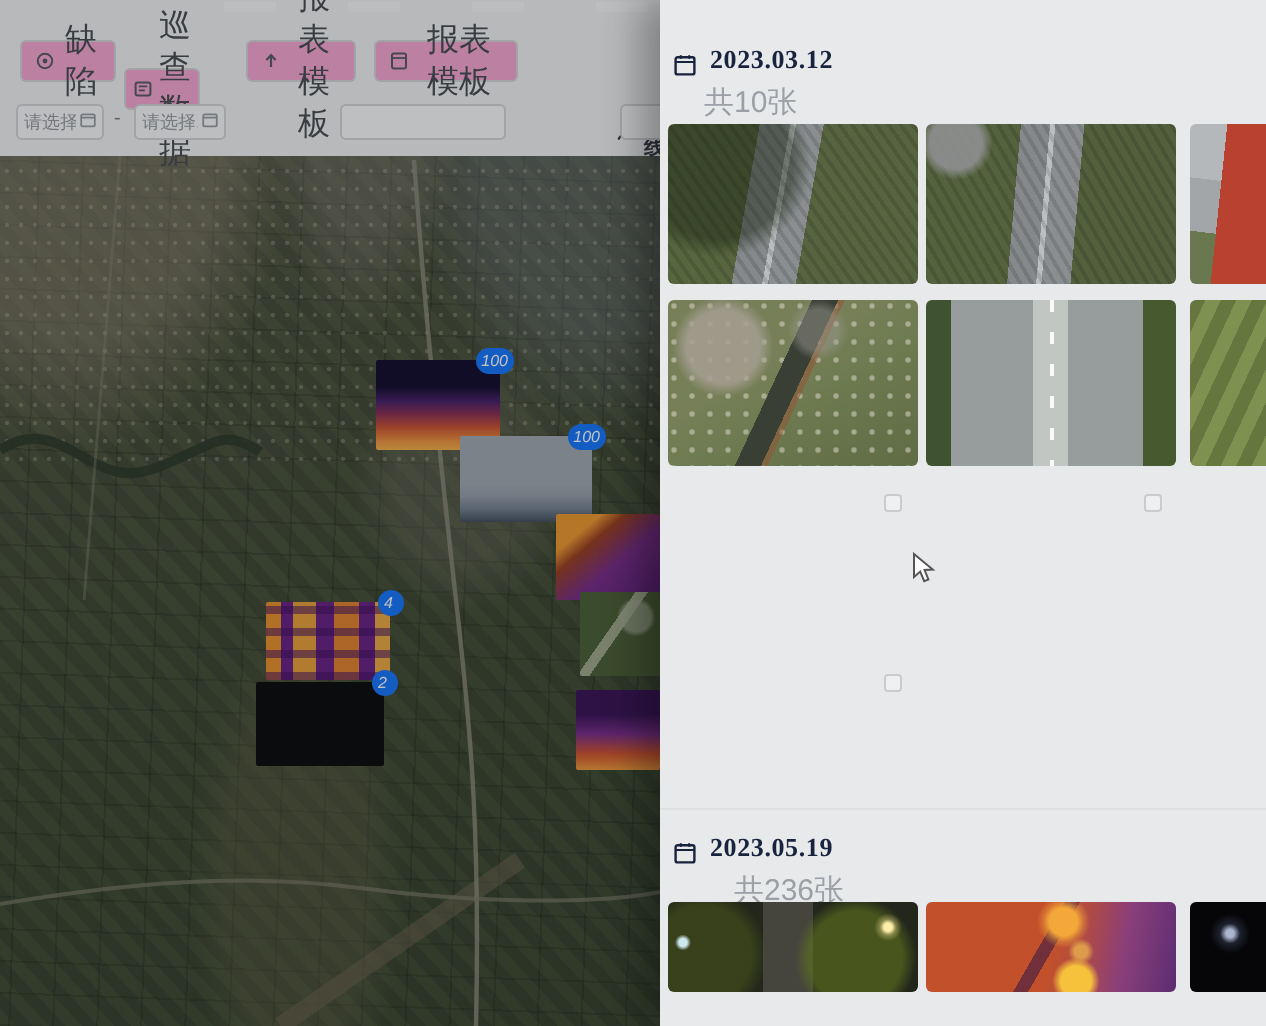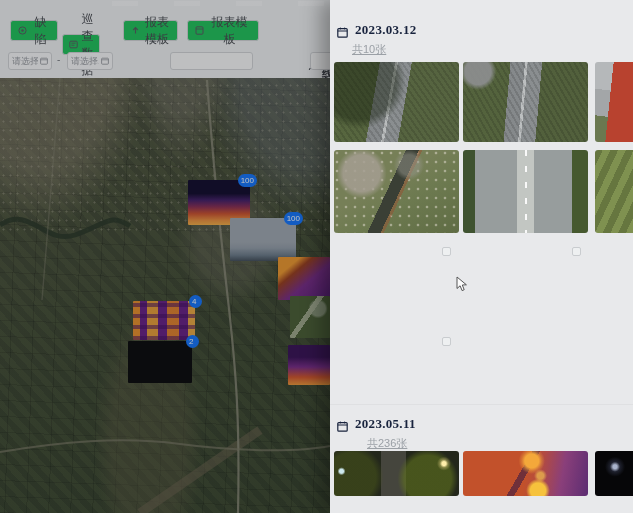--- a/index.html
+++ b/index.html
@@ -25,22 +25,22 @@
   .map-speckle { position:absolute; left:0; top:0; width:100%; height:46%; opacity:.5;
     background-image:radial-gradient(circle, rgba(214,205,188,.55) .8px, transparent 1.3px);
     background-size:7px 9px; }
   .map-roads { position:absolute; inset:0; }
 
   
   .toolbar { position:absolute; left:0; top:0; width:330px; height:78px; background:#f3f4f6; }
   .top-dashes { position:absolute; left:112px; top:1px; width:215px; height:5px; opacity:.55;
     background:repeating-linear-gradient(90deg, #ffffff 0 26px, transparent 26px 62px); }
   .btn-row { position:absolute; left:0; top:20px; width:330px; height:21px; }
-  .tb-btn { position:absolute; top:0; height:21px; background:#22c55e; border:1px solid #d5d7da; border-radius:3px;
-    font-size:12px; color:#4a4d52; display:flex; align-items:center; justify-content:center; gap:4px; padding:0 7px; cursor:pointer; }
+  .tb-btn { position:absolute; top:0; height:21px; background:#f9a8d4; border:1px solid #d5d7da; border-radius:3px;
+    font-size:16px; color:#4a4d52; display:flex; align-items:center; justify-content:center; gap:4px; padding:0 7px; cursor:pointer; }
   .tb-btn svg { flex:none; }
   .b1 { left:10px;  width:48px; }
   .b2 { left:62px;  width:38px;margin-top:14px; }
   .b3 { left:123px; width:55px; }
   .b4 { left:187px; width:72px; }
 
   .filter-row { position:absolute; left:0; top:52px; width:330px; height:18px; font-size:10px; color:#6a6d72; }
   .date-input { position:absolute; top:0; height:18px; background:#fbfbfc; border:1px solid #d5d7da; border-radius:3px;
     display:flex; align-items:center; padding:0 3px; gap:2px; overflow:hidden; }
   .date-input .ph { flex:1; white-space:nowrap; overflow:hidden; font-size:9px; color:#9a9da3; }
@@ -50,21 +50,21 @@
   .fld-label { position:absolute; top:1px; display:flex; align-items:center; gap:4px; font-size:10.5px; font-weight:bold; color:#3a3d44;padding-left:48px; }
   .lab-airport { left:138px; }
   .lab-route  { left:260px; }
   .fld-input { position:absolute; top:0; height:18px; background:#fdfdfd; border:1px solid #d5d7da; border-radius:3px; }
   .in-airport { left:170px; width:83px; }
   .in-route   { left:310px; width:40px; }
 
   
   .marker { position:absolute; border-radius:1px; cursor:pointer; }
   .badge { position:absolute; top:-6px; right:-7px; min-width:13px; height:13px; border-radius:8px;
-    background:#1677ff; color:#fff; font-size:8px; line-height:13px; text-align:left; padding:0 3px; }
+    background:#1677ff; color:#fff; font-size:8px; line-height:13px; text-align:left; padding:0 3px;font-style:italic; }
   .mk-sunset { left:188px; top:180px; width:62px; height:45px;
     background:linear-gradient(180deg,#140d2e 0 30%, #45206a 45%, #8c2f55 60%, #cf5430 75%, #ef9440 90%, #f6b148 100%); }
   .mk-sky { left:230px; top:218px; width:66px; height:43px;
     background:linear-gradient(180deg,#a3abb4 0 55%, #96a0ab 70%, #707f8e 86%, #45505c 100%); }
   .mk-thermal-partial { left:278px; top:257px; width:52px; height:43px;
     background:linear-gradient(140deg,#f09a30 0 22%, #9a3f20 34%, #7a2d8a 58%, #5a1f7a 100%); }
   .mk-field-partial { left:290px; top:296px; width:40px; height:42px;
     background:
       linear-gradient(125deg, transparent 40%, rgba(170,178,150,.9) 40% 49%, transparent 49%),
       radial-gradient(circle at 70% 30%, rgba(200,205,190,.5) 0 18%, transparent 24%),
@@ -79,21 +79,21 @@
   .mk-thermal-grad { left:288px; top:345px; width:42px; height:40px;
     background:linear-gradient(180deg,#3a1358 0 30%, #7a2d8a 55%, #d4562e 80%, #f09a3a 100%); }
 
   .dim-mask { position:absolute; inset:0; background:rgba(12,15,20,.26); z-index:50; pointer-events:none; }
 
   
   .panel { position:absolute; left:330px; top:0; width:303px; height:513px; background:#e8e9eb;
     box-shadow:-10px 0 18px rgba(0,0,0,.30); overflow:hidden; z-index:100; }
   .sec-head { position:absolute; display:flex; align-items:flex-end; gap:7px;font-family:Liberation Serif, serif; }
   .sec-date { font-size:13px; font-weight:bold; color:#18233d; letter-spacing:.3px; }
-  .sec-count { position:absolute; font-size:11px; color:#9ba0a6;text-decoration:underline; }
+  .sec-count { position:absolute; font-size:15px; color:#9ba0a6; }
   .thumb { position:absolute; width:125px; border-radius:3px; cursor:pointer; }
   .r1 { top:62px; height:80px; }
   .r2 { top:150px; height:83px; }
   .r3 { top:451px; height:45px; }
   .c1 { left:4px; } .c2 { left:133px; } .c3 { left:265px; }
 
   .ph-hwy1 { background-image:
       radial-gradient(circle at 20% 25%, rgba(25,35,18,.45) 0 32%, transparent 40%),
       repeating-linear-gradient(55deg, rgba(0,0,0,.12) 0 2px, transparent 2px 5px),
       linear-gradient(100deg, #57663f 0 33%, #85898b 33% 44%, #b9bcbd 44% 46%, #8a8e90 46% 56%, #566440 56% 100%); }
@@ -296,20 +296,20 @@
 
   <div class="sec-head" style="left:7px; top:416px;">
     <span class="cal-icon">
       <svg width="11" height="11" viewBox="0 0 11 11">
           <rect x="0.8" y="1.6" width="9.4" height="8.6" rx="1" fill="none" stroke="#18233d" stroke-width="1.2"></rect>
           <line x1="0.8" y1="4" x2="10.2" y2="4" stroke="#18233d" stroke-width="1"></line>
           <line x1="3.4" y1="0.6" x2="3.4" y2="2.4" stroke="#18233d" stroke-width="1"></line>
           <line x1="7.6" y1="0.6" x2="7.6" y2="2.4" stroke="#18233d" stroke-width="1"></line>
         </svg>
     </span>
-    <span class="sec-date">2023.05.11</span>
+    <span class="sec-date">2023.05.19</span>
   </div>
   <span class="sec-count" style="left:37px; top:436px;">共236张</span>
 
   <div class="thumb r3 c1 ph-night-road"></div>
   <div class="thumb r3 c2 ph-thermal-veh"></div>
   <div class="thumb r3 c3 ph-night-dark"></div>
 </div>
 
 </body></html>

